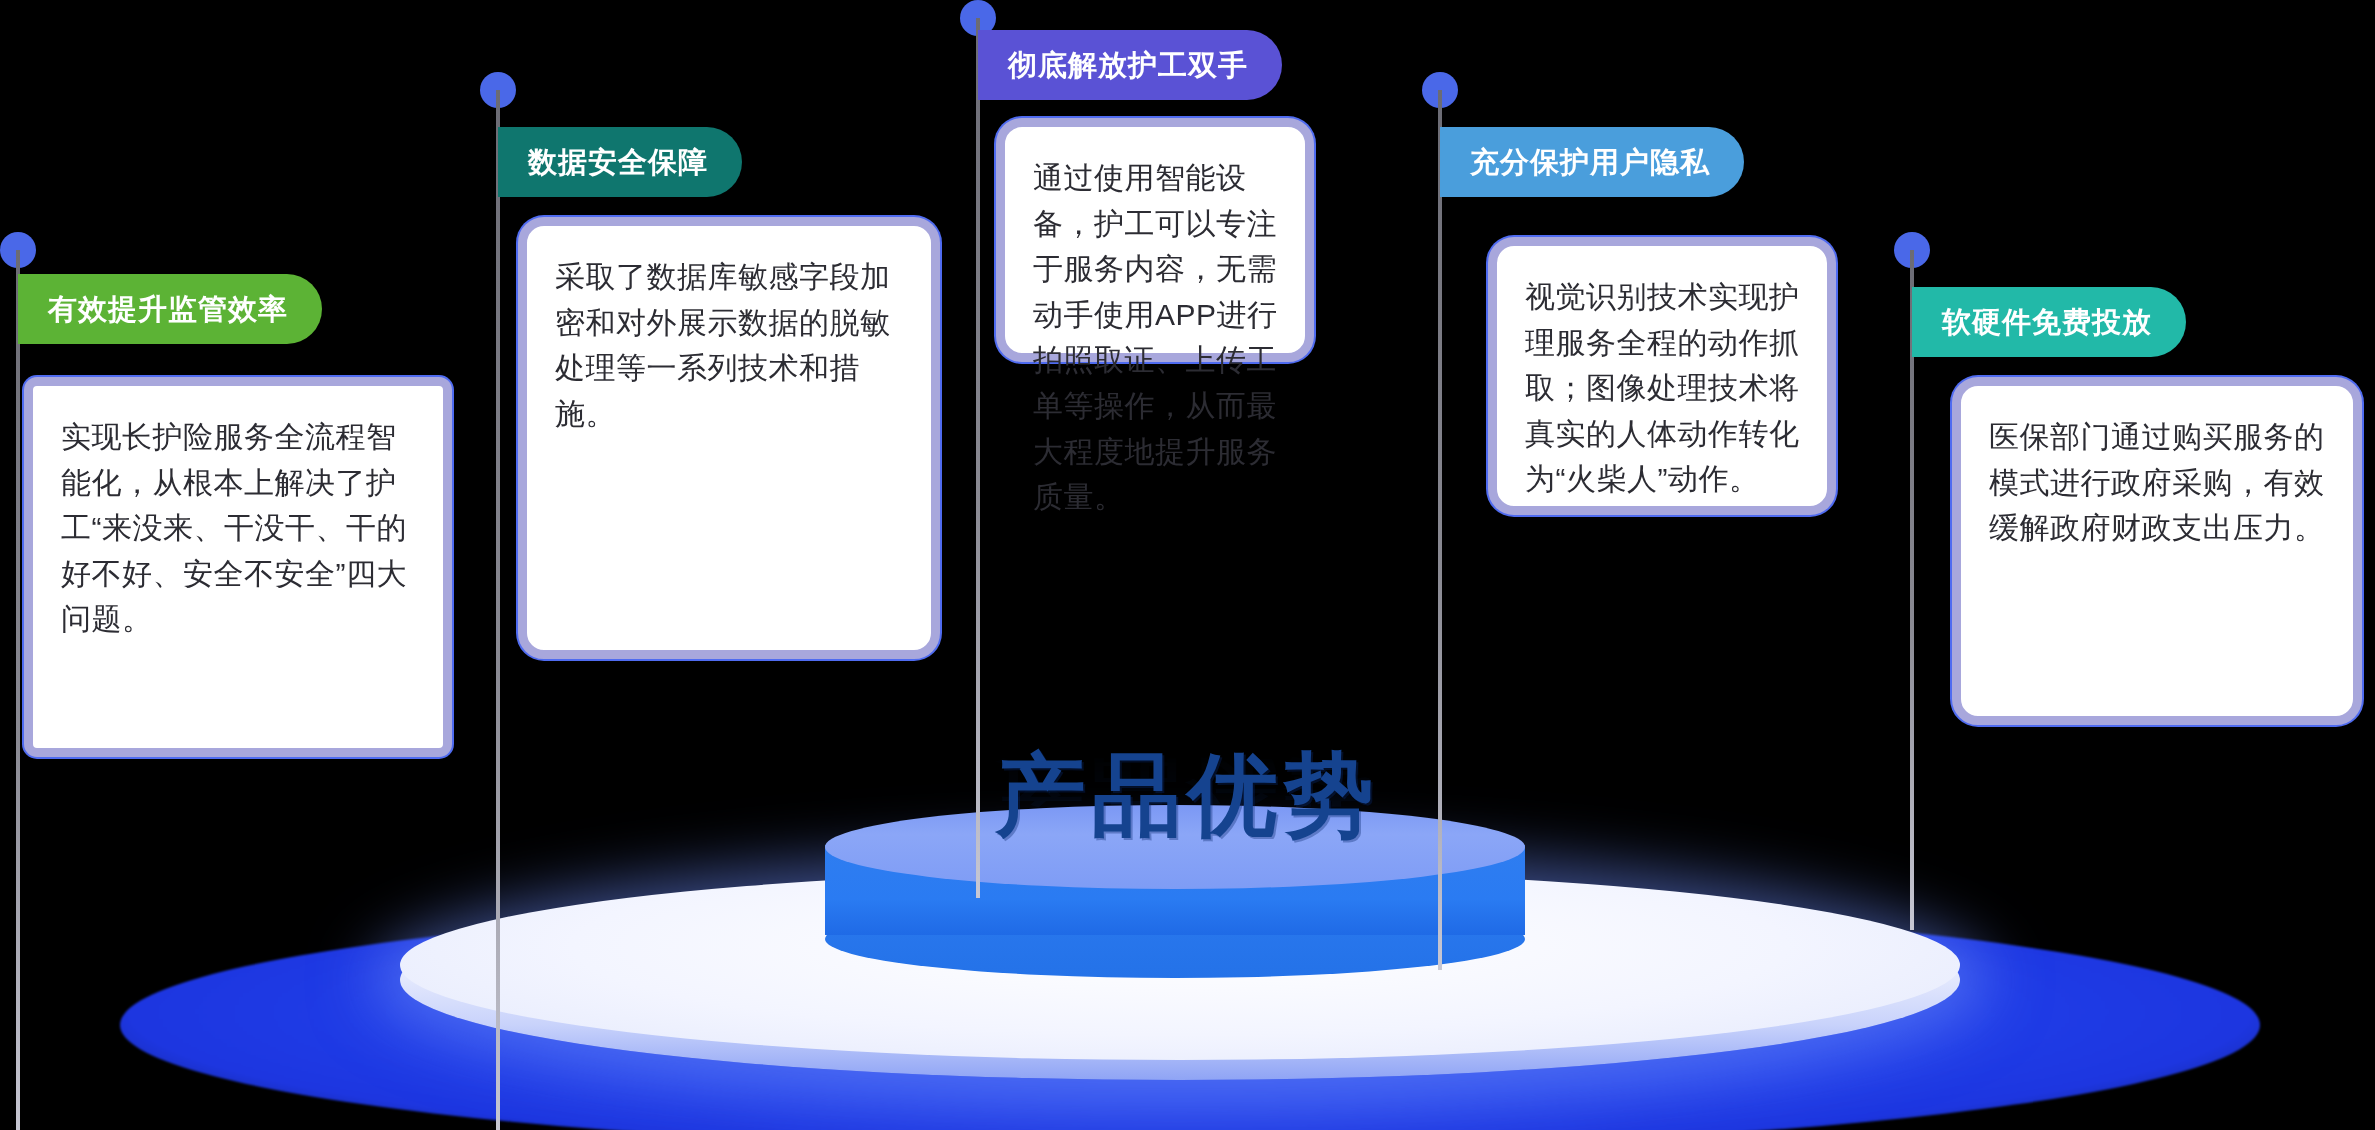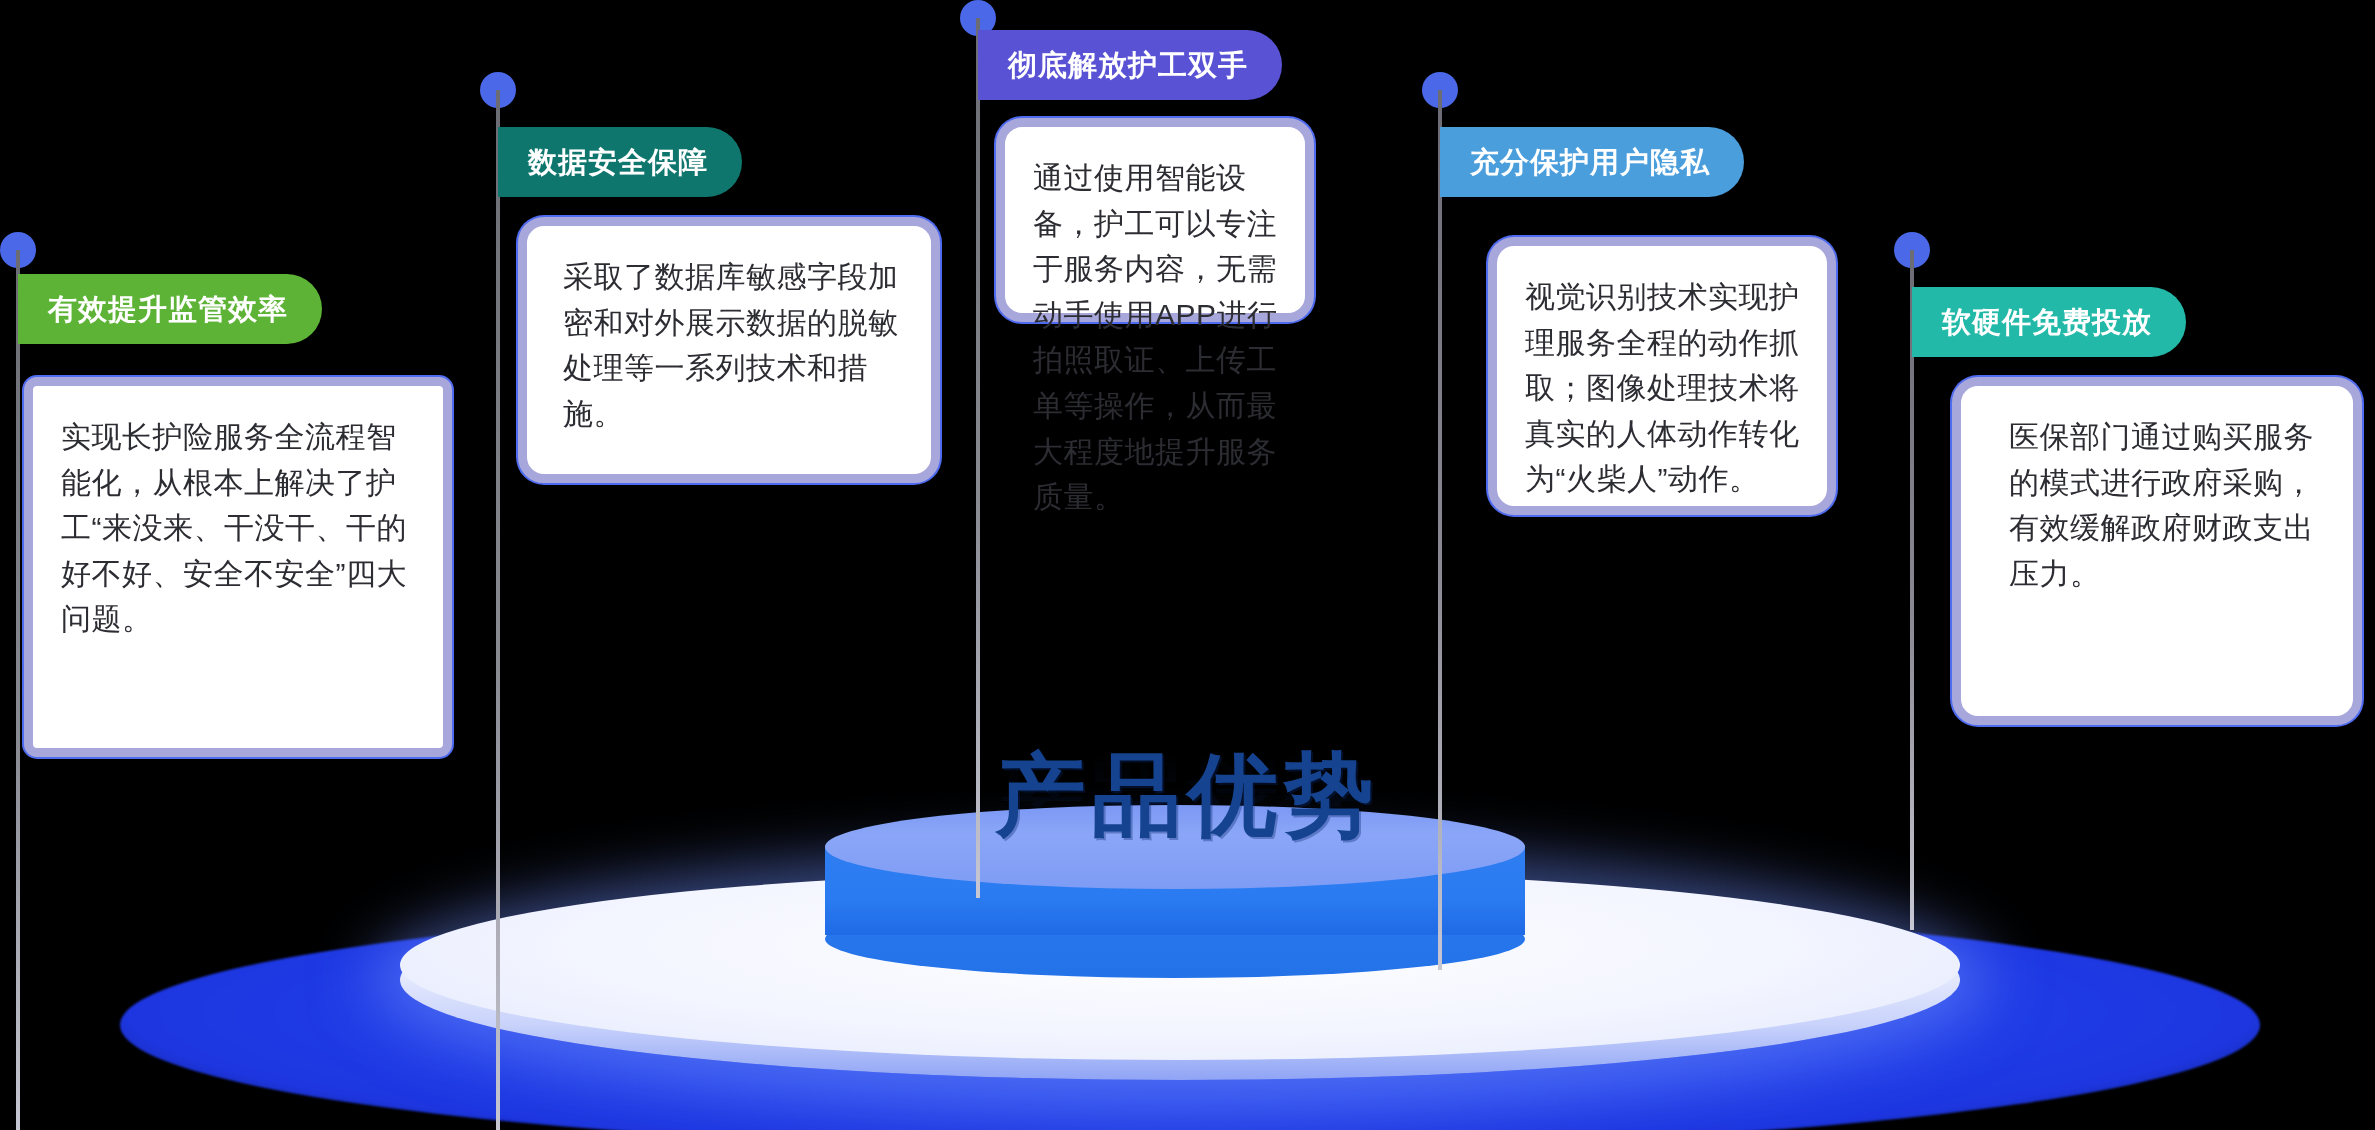--- a/index.html
+++ b/index.html
@@ -119,32 +119,32 @@
       <div class="card-inner">实现长护险服务全流程智能化，从根本上解决了护工“来没来、干没干、干的好不好、安全不安全”四大问题。</div>
     </div>
   </div>
 
   <div class="node" style="left:498px;top:72px;">
     <div class="dot"></div>
     <div class="stem" style="height:1050px;"></div>
     <div class="badge" style="left:0px;top:55px;background:#0f766e;">
       <span>数据安全保障</span>
     </div>
-    <div class="card" style="left:20px;top:145px;width:422px;height:266px;padding-left:8px;">
+    <div class="card" style="left:20px;top:145px;width:422px;height:442px;">
       <div class="card-inner">采取了数据库敏感字段加密和对外展示数据的脱敏处理等一系列技术和措施。</div>
     </div>
   </div>
 
   <div class="node" style="left:978px;top:0px;">
     <div class="dot"></div>
     <div class="stem" style="height:880px;"></div>
     <div class="badge" style="left:0px;top:30px;background:#5a52d5;">
       <span>彻底解放护工双手</span>
     </div>
-    <div class="card" style="left:18px;top:118px;width:318px;height:204px;">
+    <div class="card" style="left:18px;top:118px;width:318px;height:244px;">
       <div class="card-inner">通过使用智能设备，护工可以专注于服务内容，无需动手使用APP进行拍照取证、上传工单等操作，从而最大程度地提升服务质量。</div>
     </div>
   </div>
 
   <div class="node" style="left:1440px;top:72px;">
     <div class="dot"></div>
     <div class="stem" style="height:880px;"></div>
     <div class="badge" style="left:0px;top:55px;background:#4a9edc;">
       <span>充分保护用户隐私</span>
     </div>
@@ -152,18 +152,18 @@
       <div class="card-inner">视觉识别技术实现护理服务全程的动作抓取；图像处理技术将真实的人体动作转化为“火柴人”动作。</div>
     </div>
   </div>
 
   <div class="node" style="left:1912px;top:232px;">
     <div class="dot"></div>
     <div class="stem" style="height:680px;"></div>
     <div class="badge" style="left:0px;top:55px;background:#22b9a8;">
       <span>软硬件免费投放</span>
     </div>
-    <div class="card" style="left:40px;top:145px;width:410px;height:348px;padding-left:20px;">
+    <div class="card" style="left:40px;top:145px;width:410px;height:348px;">
       <div class="card-inner">医保部门通过购买服务的模式进行政府采购，有效缓解政府财政支出压力。</div>
     </div>
   </div>
 
 </div>
 
 </body></html>

